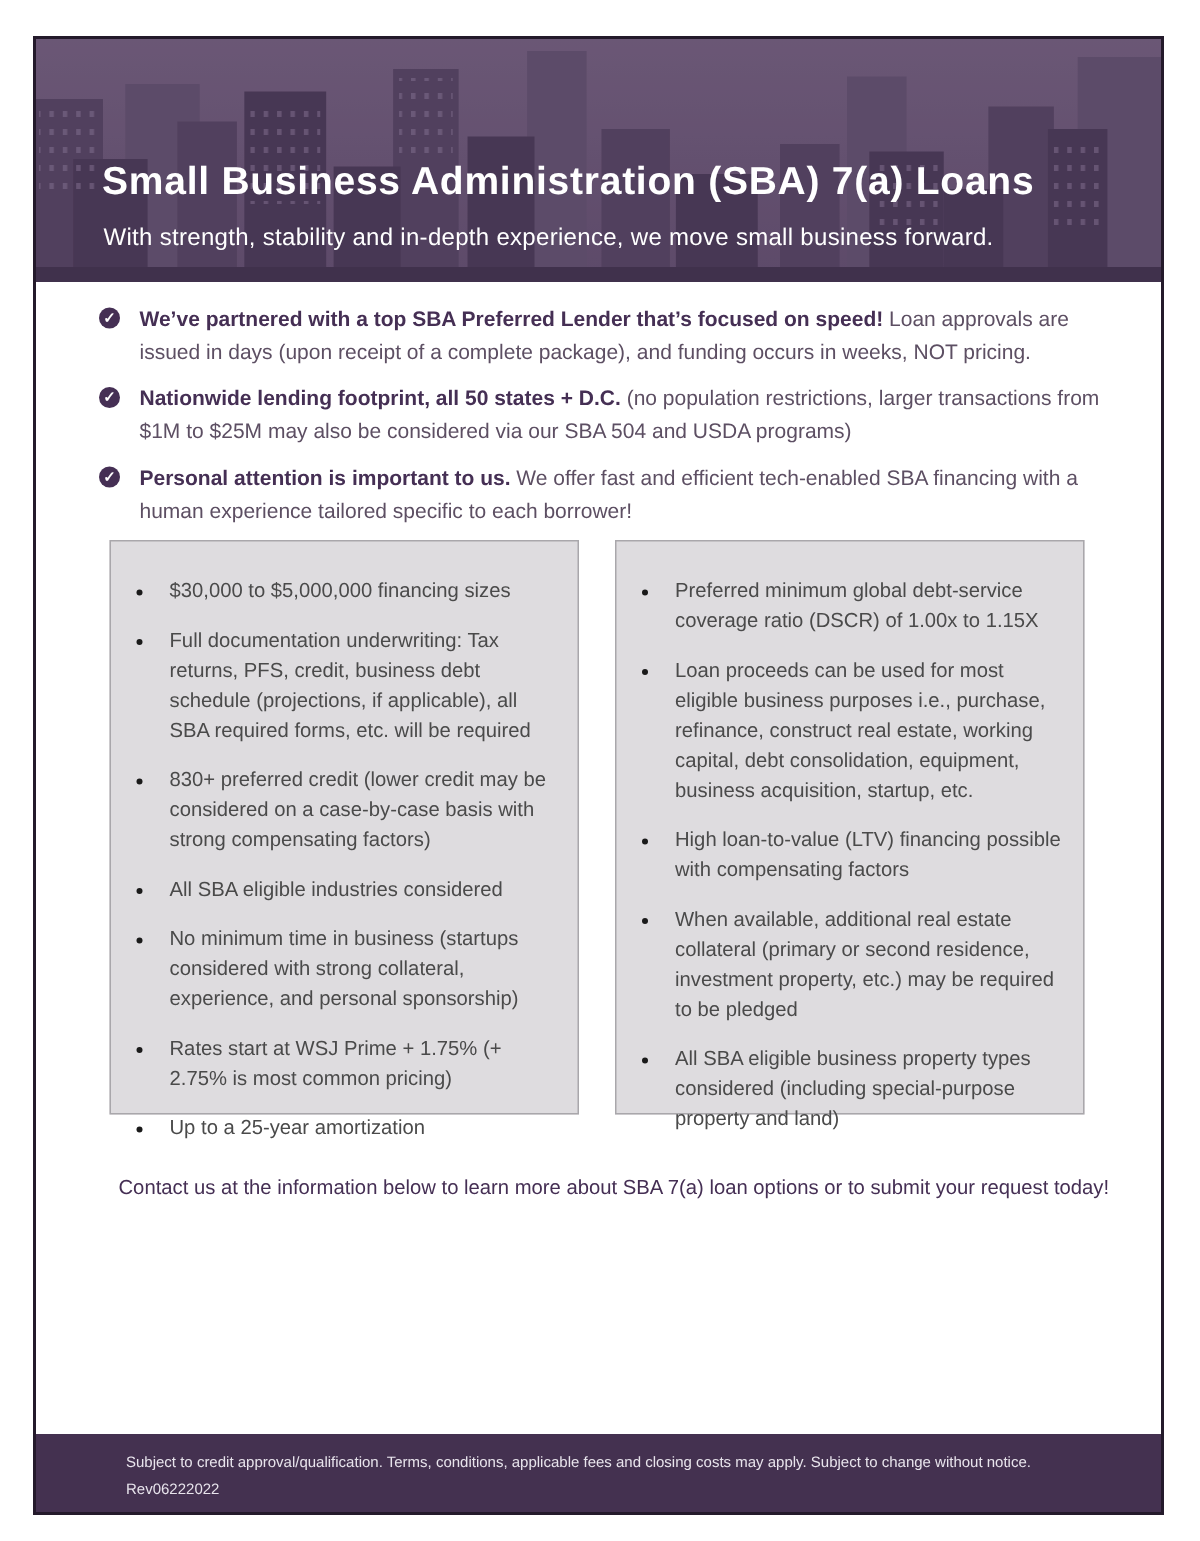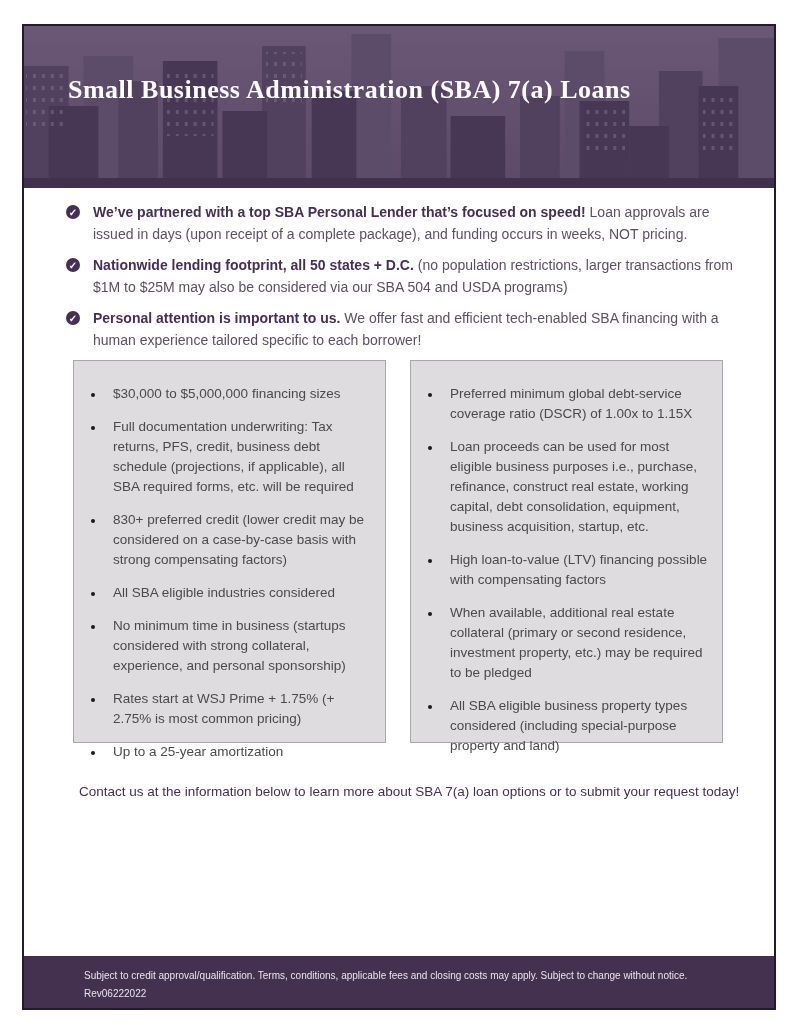--- a/index.html
+++ b/index.html
@@ -19,21 +19,21 @@
     width:800px;height:1027px;position:relative;background:#ffffff;
     font-family:"Liberation Sans",sans-serif;
   }
   .frame{
     position:absolute;left:22px;top:24px;width:754px;height:986px;
     border:2px solid var(--frame-border);background:#ffffff;overflow:hidden;
   }
   
   .header{position:relative;height:162px;overflow:hidden;background:#5e4b68;}
   .header svg{position:absolute;left:0;top:0;width:100%;height:100%;display:block;}
-  .header-text{position:relative;padding:50px 20px 0 44px;color:var(--title-text);font-family:Liberation Serif, serif;}
+  .header-text{position:relative;padding:80px 20px 0 44px;color:var(--title-text);}
   .page-title{margin:0;font-size:26px;font-weight:bold;letter-spacing:.5px;line-height:1.1;}
   .page-subtitle{margin:15px 0 0 1px;font-size:16px;font-weight:normal;letter-spacing:.2px;}
   
   .highlights{list-style:none;margin:13px 0 0 0;padding:0 24px 0 42px;}
   .highlights li{display:flex;gap:13px;margin-bottom:9px;}
   .check{
     display:inline-flex;flex:0 0 14px;width:14px;height:14px;margin-top:4px;
     border-radius:50%;background:var(--accent-purple);color:#fff;
     font-size:10px;font-weight:bold;align-items:center;justify-content:center;
   }
@@ -107,27 +107,28 @@
       <rect x="144" y="40" width="47" height="70" fill="url(#win)"></rect>
       <rect x="244" y="26" width="36" height="56" fill="url(#win)"></rect>
       <rect x="564" y="80" width="42" height="50" fill="url(#win)"></rect>
       <rect x="684" y="66" width="32" height="60" fill="url(#win)"></rect>
 
       <rect x="0" y="152" width="756" height="10" fill="#32253d"></rect>
       <rect x="0" y="0" width="756" height="162" fill="#63506f" opacity="0.30"></rect>
     </svg>
     <div class="header-text">
       <h1 class="page-title">Small Business Administration (SBA) 7(a) Loans</h1>
+      <div class="page-subtitle">With strength, stability and in-depth experience, we move small business forward.</div>
     </div>
   </div>
 
   <ul class="highlights">
     <li>
       <span class="check">✓</span>
-      <p><strong>We’ve partnered with a top SBA Personal Lender that’s focused on speed!</strong><span> Loan approvals are issued in days (upon receipt of a complete package), and </span><span class="u">funding occurs in weeks</span><span>, NOT pricing.</span></p>
+      <p><strong>We’ve partnered with a top SBA Preferred Lender that’s focused on speed!</strong><span> Loan approvals are issued in days (upon receipt of a complete package), and </span><span class="u">funding occurs in weeks</span><span>, NOT pricing.</span></p>
     </li>
     <li>
       <span class="check">✓</span>
       <p><strong>Nationwide lending footprint, all 50 states + D.C.</strong><span> (no population restrictions, larger transactions from $1M to $25M may also be considered via our SBA 504 and USDA programs)</span><span class="u"></span><span></span></p>
     </li>
     <li>
       <span class="check">✓</span>
       <p><strong>Personal attention is important to us.</strong><span> We offer fast and efficient tech-enabled SBA financing with a human experience tailored specific to each borrower!</span><span class="u"></span><span></span></p>
     </li>
   </ul>

